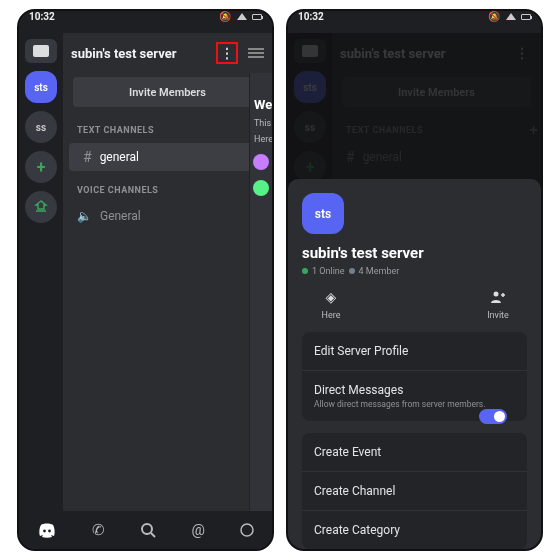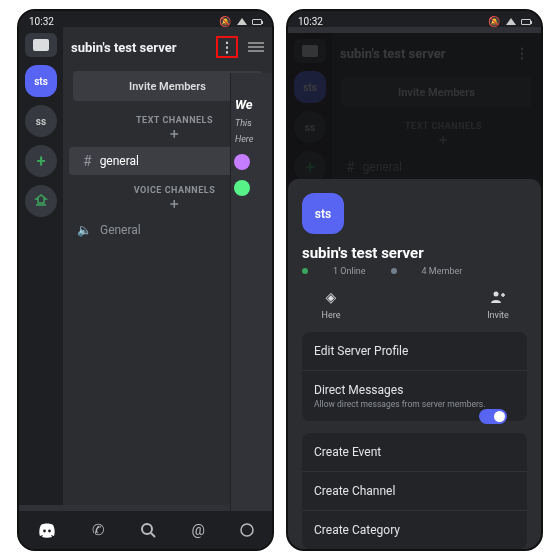--- a/index.html
+++ b/index.html
@@ -16,29 +16,29 @@
     height: 542px;
     top: 9px;
     background: #2f3136;
     border: 2px solid #111;
     border-radius: 18px;
     overflow: hidden;
   }
   .phone.left { left: 17px; }
   .phone.right { left: 286px; }
   .statusbar {
-    height: 16px;
+    height: 22px;
     background: #1e1f22;
     display: flex;
-    align-items: flex-end;
+    align-items: flex-start;
     justify-content: space-between;
     padding: 0 10px;
     color: #eee;
     font-size: 10px;
-    font-weight: 400;
+    font-weight: 700;
   }
   .status-icons { display:flex; gap:5px; align-items:center; }
   .status-icons span { display:inline-block; }
   .tri { width:0;height:0;border-left:5px solid transparent;border-right:5px solid transparent;border-bottom:7px solid #ccc;}
   .batt { width:10px;height:6px;border:1px solid #ccc;border-radius:1px;position:relative;}
   .batt:after{content:'';position:absolute;right:-2px;top:1px;width:1px;height:3px;background:#ccc;}
   .screen-row { display:flex; height:calc(100% - 22px - 38px); }
   .guildbar {
     width: 44px;
     background: #1e1f22;
@@ -56,51 +56,51 @@
   .server-title { color:#f2f3f5;font-weight:700;font-size:13px;flex:1;}
   .dots-btn { width:22px;height:22px;display:flex;align-items:center;justify-content:center;color:#ccc;font-size:14px;font-weight:700;}
   .red-box { border:2px solid #e11; }
   .hamb { width:16px;display:flex;flex-direction:column;gap:2px;margin-left:4px;}
   .hamb div{height:2px;background:#888;}
   .invite-btn {
     margin:4px 10px;height:30px;background:#3a3c42;border-radius:4px;
     display:flex;align-items:center;justify-content:center;
     color:#dcddde;font-size:11px;font-weight:600;
   }
-  .section-hdr { display:flex;align-items:center;justify-content:space-between;padding:10px 0 4px 14px;color:#8e9297;font-size:9px;font-weight:700;letter-spacing:0.5px;flex-direction:column;}
+  .section-hdr { display:flex;align-items:center;justify-content:space-between;padding:10px 0 4px 14px;color:#8e9297;font-size:9px;font-weight:700;letter-spacing:0.5px;}
   .section-hdr .plus{font-size:14px;color:#8e9297;}
   .channel-item {display:flex;align-items:center;gap:8px;padding:6px 10px 6px 14px;color:#8e9297;font-size:12px;}
   .channel-item.active{background:#3c3e44;border-radius:4px;margin:0 6px;color:#fff;}
   .hash{color:#8e9297;font-size:14px;}
   .spk{font-size:12px;}
   .peek {
-    position:absolute;right:0;top:62px;width:42px;height:calc(100% - 62px - 38px);
+    position:absolute;right:0;top:62px;width:23px;height:calc(100% - 62px - 38px);
     background:#313338;border-left:1px solid #222;
-    padding-top:24px;color:#fff;font-size:13px;font-weight:700;font-style:italic;
+    padding-top:24px;color:#fff;font-size:13px;font-weight:700;
   }
   .peek .t1{padding-left:4px;}
   .peek .t2{padding-left:4px;color:#b9bbbe;font-size:9px;font-weight:400;margin-top:6px;}
   .avblob{width:16px;height:16px;border-radius:50%;margin:10px 0 0 3px;}
   .bottombar{
     position:absolute;bottom:0;left:0;right:0;height:38px;
     background:#1e1f22;display:flex;align-items:center;justify-content:space-around;
     color:#b9bbbe;font-size:15px;
   }
   .bottombar .active{color:#fff;}
   
   .sheet-overlay { position:absolute;inset:22px 0 0 0;background:rgba(0,0,0,0.55); }
   .dim-content { position:absolute;inset:22px 0 0 0;opacity:0.4; }
   .sheet {
     position:absolute;left:0;right:0;bottom:0;top:168px;
     background:#2b2d31;border-radius:10px 10px 0 0;
     padding:14px 14px 0 14px;display:flex;flex-direction:column;
   }
   .sheet .srv-icon{width:42px;height:42px;border-radius:12px;background:#5865f2;color:#fff;display:flex;align-items:center;justify-content:center;font-size:12px;font-weight:600;}
   .sheet .srv-name{color:#fff;font-weight:700;font-size:15px;margin-top:10px;}
-  .sheet .status-line{margin-top:4px;color:#9a9ca1;font-size:9px;display:flex;gap:25px;align-items:center;}
+  .sheet .status-line{margin-top:4px;color:#9a9ca1;font-size:9px;display:flex;gap:4px;align-items:center;}
   .dot{width:6px;height:6px;border-radius:50%;display:inline-block;}
   .dot.on{background:#3ba55d;}
   .dot.off{background:#747f8d;}
   .actions-row{display:flex;justify-content:space-between;margin-top:12px;padding:0 2px;}
   .act{width:54px;display:flex;flex-direction:column;align-items:center;gap:4px;color:#b9bbbe;font-size:9px;}
   .act .ic{height:18px;display:flex;align-items:center;justify-content:center;font-size:14px;color:#dcddde;}
   .act-lbl{font-size:9px;}
   .menu-card{background:#232428;border-radius:8px;margin-top:12px;}
   .menu-item{padding:12px 12px;color:#e3e4e6;font-size:12px;border-bottom:1px solid #2f3237;}
   .menu-item:last-child{border-bottom:none;}

